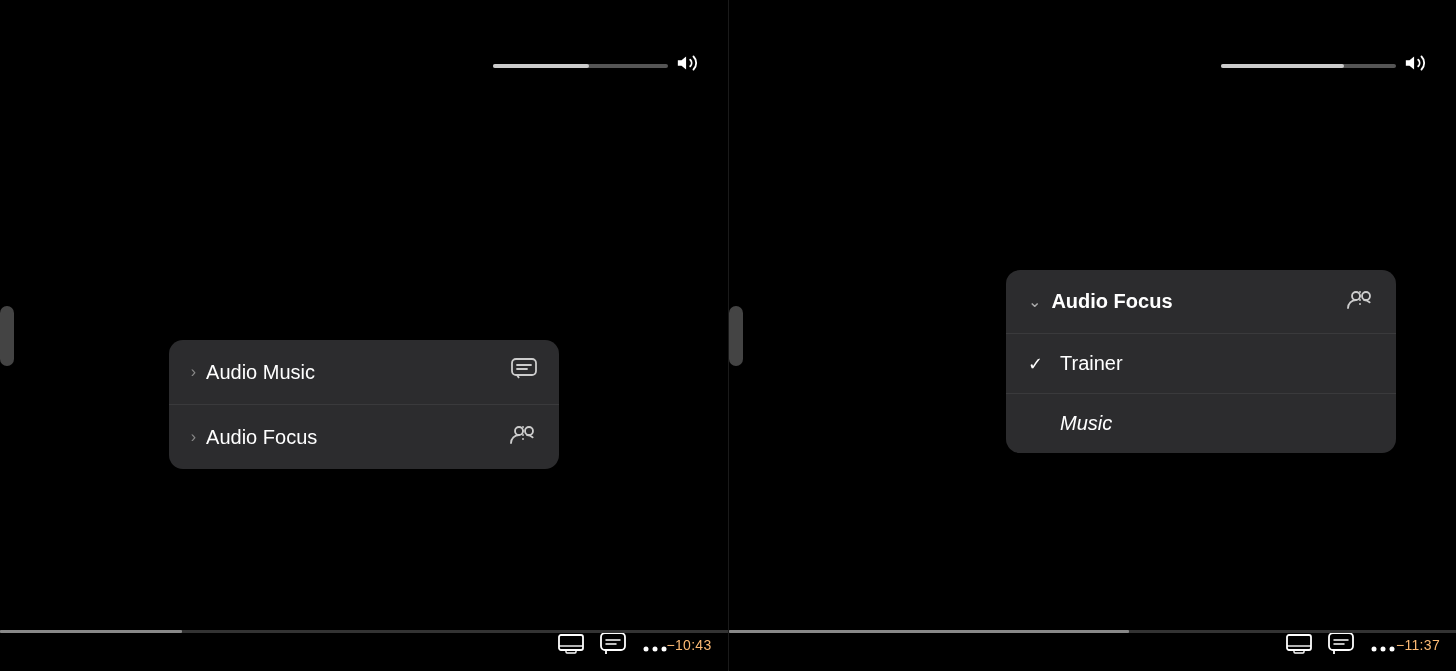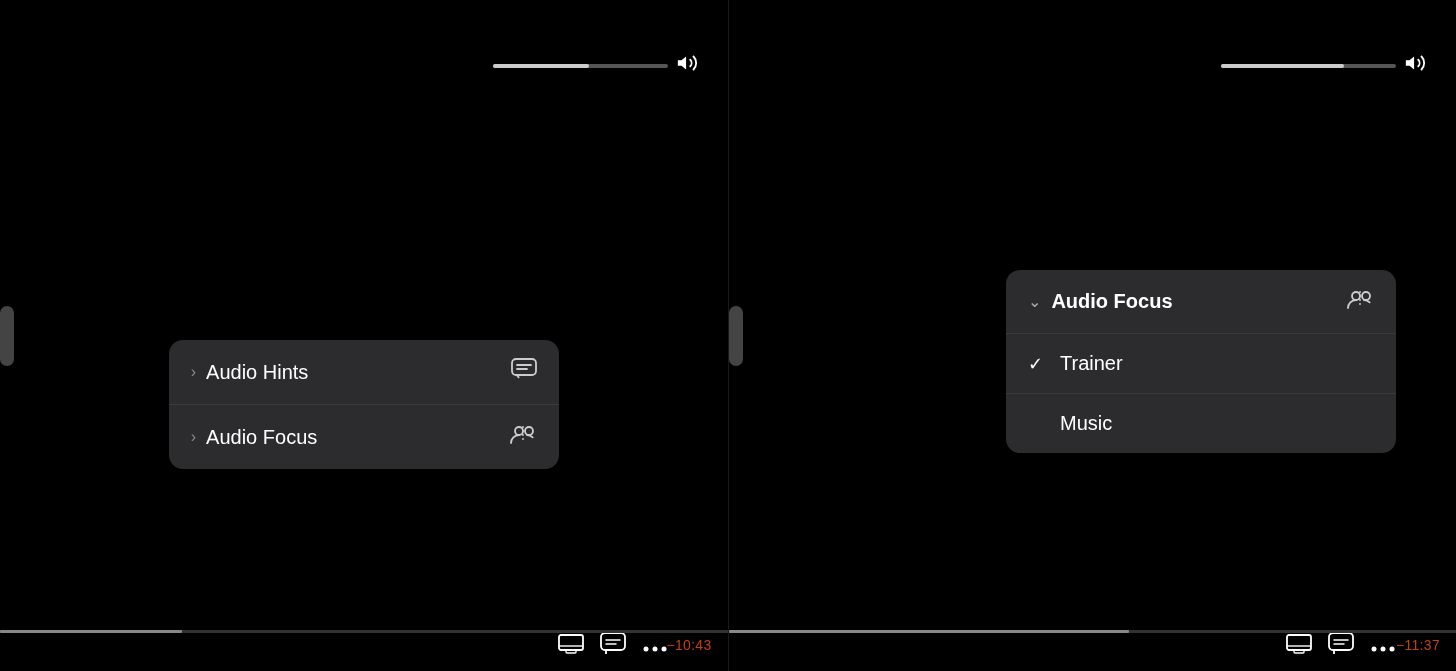--- a/index.html
+++ b/index.html
@@ -82,21 +82,21 @@
       height: 100%;
       background: #888;
       border-radius: 1px;
     }
 
     
     .time-display {
       position: absolute;
       bottom: 18px;
       right: 16px;
-      color: #c2410c;
+      color: #fdba74;
       font-size: 14px;
       font-weight: 400;
       letter-spacing: 0.3px;
     }
 
     
     .bottom-controls {
       position: absolute;
       bottom: 10px;
       right: 60px;
@@ -189,20 +189,21 @@
       padding: 18px 22px;
       color: #fff;
       font-size: 20px;
       font-weight: 400;
       border-bottom: 1px solid #3a3a3c;
       cursor: pointer;
     }
 
     .dropdown-option:last-child {
       border-bottom: none;
+      font-style: italic;
     }
 
     .check-icon {
       color: #fff;
       font-size: 18px;
       margin-right: 12px;
       min-width: 20px;
     }
 
     .no-check {
@@ -234,21 +235,21 @@
         <path d="M15.54,8.46a5,5,0,0,1,0,7.07" stroke="#fff" stroke-linecap="round" fill="none" stroke-width="2"></path>
         <path d="M19.07,4.93a10,10,0,0,1,0,14.14" stroke="#fff" stroke-linecap="round" fill="none" stroke-width="2"></path>
       </svg>
     </span>
   </div>
 
   <div class="menu-popup">
     <div class="menu-item">
       <div class="menu-item-left">
         <span class="chevron-icon">›</span>
-        <span>Audio Hints</span>
+        <span>Audio Music</span>
       </div>
       <span class="menu-item-icon">
         <svg width="26" height="22" viewBox="0 0 26 22" fill="none">
           <rect x="1" y="1" width="24" height="16" rx="4" stroke="#ccc" stroke-width="1.8" fill="none"></rect>
           <path d="M8 20 L6 17 H20" stroke="#ccc" stroke-width="1.8" fill="none" stroke-linejoin="round"></path>
           <line x1="6" y1="7" x2="20" y2="7" stroke="#ccc" stroke-width="1.8" stroke-linecap="round"></line>
           <line x1="6" y1="11" x2="16" y2="11" stroke="#ccc" stroke-width="1.8" stroke-linecap="round"></line>
         </svg>
       </span>
     </div>

